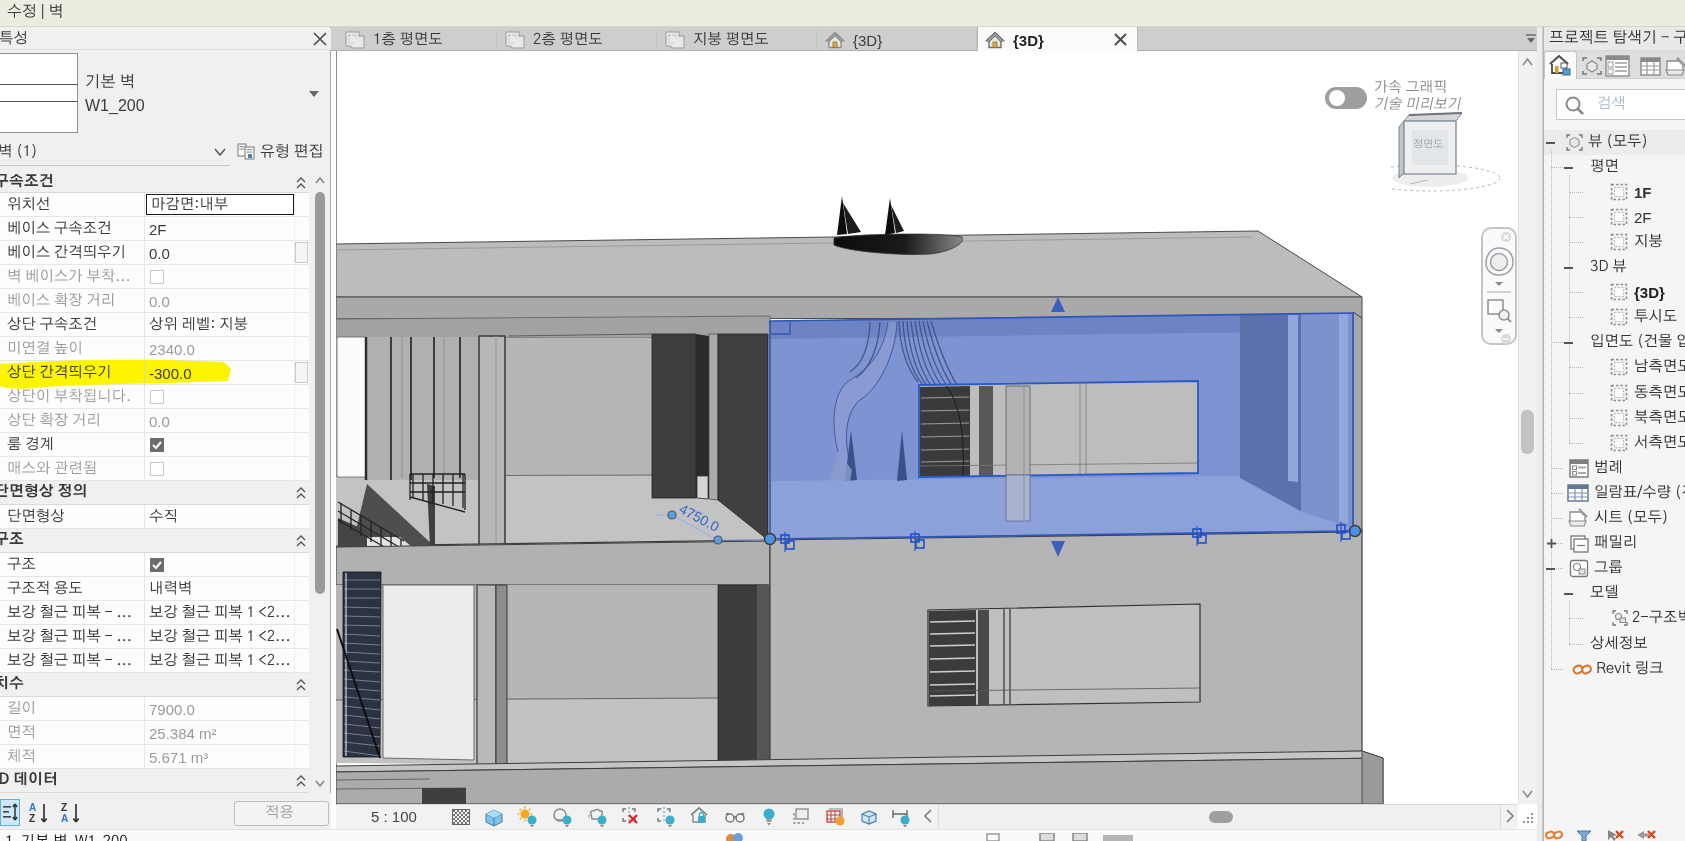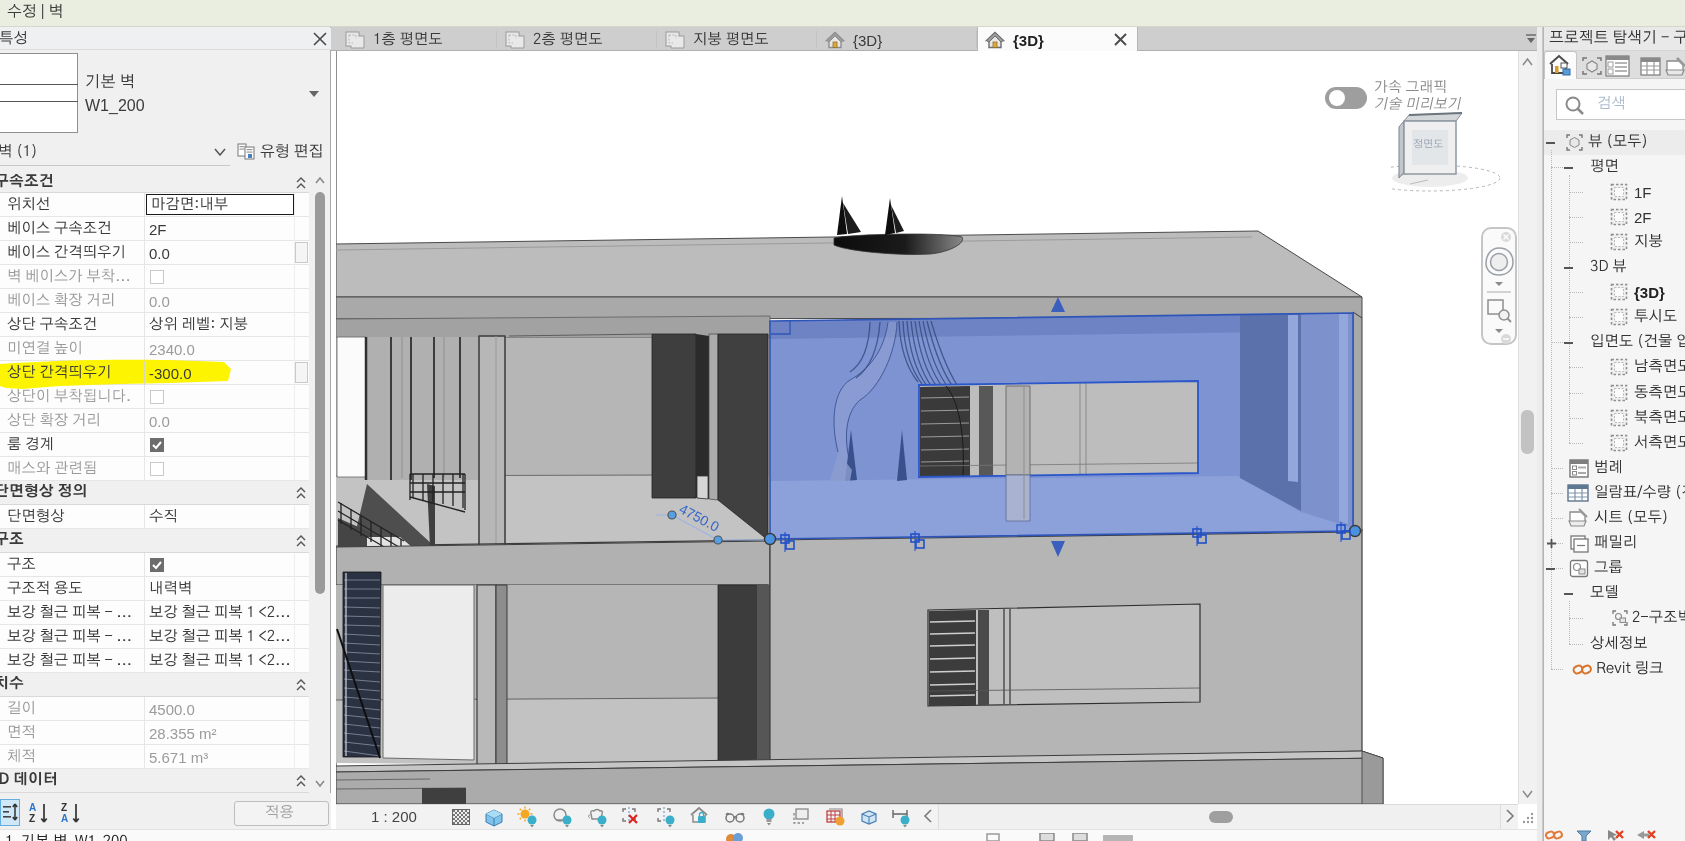--- a/index.html
+++ b/index.html
@@ -223,28 +223,28 @@
     </svg></div>
 <svg class="abs" style="left:295px;top:678px" width="12" height="14" viewBox="0 0 12 14">
 <path d="M2,6 L6,2 L10,6 M2,12 L6,8 L10,12" stroke="#555" stroke-width="1.4" fill="none"></path>
   </svg>
 <div class="abs" style="left:0;top:697px;width:309px;height:24px;background:#fdfdfd;border-bottom:1px solid #e6e6e6"></div>
 <div class="abs" style="left:144px;top:697px;width:1px;height:24px;background:#e6e6e6"></div>
 <div class="abs" style="left:294px;top:697px;width:1px;height:24px;background:#eeeeee"></div>
 <div style="position:absolute;left:7px;top:701px;line-height:0;z-index:5"><svg width="30" height="20" viewBox="0 0 30 20">
       <path d="M1 5.8Q3.3 5.2 5.1 4Q6.9 2.8 7.2 1.6H1.9V0.6H8.5Q8.5 1.6 8 2.5Q7.6 3.4 6.8 4.1Q6.1 4.7 5.1 5.2Q4.2 5.8 3.3 6.1Q2.5 6.4 1.6 6.6ZM11.4 6.1V-0.1H12.6V6.1ZM3.3 13.1V9.4H11.4V7.8H3.2V6.8H12.6V10.4H4.4V12.1H13V13.1Z M16 5.8Q16 3.5 16.9 2.1Q17.8 0.7 19.4 0.7Q20.9 0.7 21.8 2.1Q22.7 3.5 22.7 5.8Q22.7 8.1 21.8 9.5Q20.9 11 19.4 11Q17.8 11 16.9 9.5Q16 8.1 16 5.8ZM17.2 5.8Q17.2 7.6 17.8 8.8Q18.3 9.9 19.4 9.9Q20.4 9.9 21 8.8Q21.6 7.6 21.6 5.8Q21.6 4 21 2.9Q20.5 1.7 19.4 1.7Q18.3 1.7 17.7 2.9Q17.2 4.1 17.2 5.8ZM25.6 13.3V-0.1H26.8V13.3Z" fill="#9b9b9b"></path>
     </svg></div>
-<span style="position:absolute;left:149px;top:701px;font-size:15px;color:#9b9b9b;font-weight:normal;white-space:nowrap;z-index:6;">4500.0</span>
+<span style="position:absolute;left:149px;top:701px;font-size:15px;color:#9b9b9b;font-weight:normal;white-space:nowrap;z-index:6;">7900.0</span>
 <div class="abs" style="left:0;top:721px;width:309px;height:24px;background:#fdfdfd;border-bottom:1px solid #e6e6e6"></div>
 <div class="abs" style="left:144px;top:721px;width:1px;height:24px;background:#e6e6e6"></div>
 <div class="abs" style="left:294px;top:721px;width:1px;height:24px;background:#eeeeee"></div>
 <div style="position:absolute;left:7px;top:725px;line-height:0;z-index:5"><svg width="30" height="20" viewBox="0 0 30 20">
       <path d="M1.9 7.5V0.8H8.1V7.5ZM3 6.6H6.9V1.8H3ZM7.6 6.4V5.4H11.4V2.9H7.6V2H11.4V-0.1H12.5V9.9H11.4V6.4ZM3.6 12.9V8.8H4.7V11.9H12.9V12.9Z M15.3 7.2Q15.9 7 16.5 6.6Q17.1 6.2 17.7 5.7Q18.4 5.2 18.8 4.4Q19.2 3.7 19.2 2.9V1.8H16.1V0.8H23.6V1.8H20.4V2.9Q20.4 3.5 20.8 4.2Q21.2 4.8 21.8 5.4Q22.3 5.9 22.9 6.3Q23.5 6.6 24 6.9L23.4 7.7Q22.4 7.2 21.4 6.3Q20.3 5.5 19.8 4.7Q19.4 5.6 18.2 6.5Q17.1 7.5 16 8ZM22.9 4.5V3.5H25.8V-0.1H26.9V8.2H25.8V4.5ZM17.6 9.9V9H26.9V13.4H25.8V9.9Z" fill="#9b9b9b"></path>
     </svg></div>
-<span style="position:absolute;left:149px;top:725px;font-size:15px;color:#9b9b9b;font-weight:normal;white-space:nowrap;z-index:6;">28.355 m²</span>
+<span style="position:absolute;left:149px;top:725px;font-size:15px;color:#9b9b9b;font-weight:normal;white-space:nowrap;z-index:6;">25.384 m²</span>
 <div class="abs" style="left:0;top:745px;width:309px;height:24px;background:#fdfdfd;border-bottom:1px solid #e6e6e6"></div>
 <div class="abs" style="left:144px;top:745px;width:1px;height:24px;background:#e6e6e6"></div>
 <div class="abs" style="left:294px;top:745px;width:1px;height:24px;background:#eeeeee"></div>
 <div style="position:absolute;left:7px;top:749px;line-height:0;z-index:5"><svg width="30" height="20" viewBox="0 0 30 20">
       <path d="M2.4 1.7V0.7H6.6V1.7ZM0.8 10.7Q1.9 10 2.9 8.5Q3.9 7.1 3.9 5.6V4.2H1.2V3.3H7.6V4.2H5.1V5.5Q5.1 6.8 5.9 8.2Q6.7 9.5 7.7 10.3L6.9 11Q6.4 10.5 5.6 9.6Q4.9 8.6 4.5 7.7Q4.2 8.6 3.3 9.7Q2.3 10.9 1.6 11.4ZM11.6 13.3V-0.1H12.6V13.3ZM6.8 7.2V6.2H8.8V0.3H9.8V12.7H8.8V7.2Z M15.3 7.2Q15.9 7 16.5 6.6Q17.1 6.2 17.7 5.7Q18.4 5.2 18.8 4.4Q19.2 3.7 19.2 2.9V1.8H16.1V0.8H23.6V1.8H20.4V2.9Q20.4 3.5 20.8 4.2Q21.2 4.8 21.8 5.4Q22.3 5.9 22.9 6.3Q23.5 6.6 24 6.9L23.4 7.7Q22.4 7.2 21.4 6.3Q20.3 5.5 19.8 4.7Q19.4 5.6 18.2 6.5Q17.1 7.5 16 8ZM22.9 4.5V3.5H25.8V-0.1H26.9V8.2H25.8V4.5ZM17.6 9.9V9H26.9V13.4H25.8V9.9Z" fill="#9b9b9b"></path>
     </svg></div>
 <span style="position:absolute;left:149px;top:749px;font-size:15px;color:#9b9b9b;font-weight:normal;white-space:nowrap;z-index:6;">5.671 m³</span>
 <div class="abs" style="left:0;top:769px;width:309px;height:24px;background:#f0f0f0;border-bottom:1px solid #d9d9d9"></div>
 <div style="position:absolute;left:-6px;top:772px;line-height:0;z-index:5"><svg width="65" height="20" viewBox="0 0 65 20">
       <path d="M1.3 12V0.4H3.2V12Z M5.8 12V0.4H9.3Q11.9 0.4 13.3 1.9Q14.7 3.4 14.7 6.2Q14.7 7.1 14.5 7.9Q14.4 8.8 14 9.5Q13.6 10.3 12.9 10.8Q12.3 11.3 11.4 11.7Q10.4 12 9.2 12ZM7.7 10.3H9Q12.7 10.3 12.7 6.2Q12.7 3.9 11.7 3Q10.8 2 9.1 2H7.7Z M30.4 13.3V-0.7H32.2V13.3ZM24.8 6.2V4.4H27.4V-0.3H29.1V12.7H27.4V6.2ZM20.8 10.3V0.7H26.2V2.3H22.6V8.7H22.8Q24.4 8.7 26.8 8.5V10Q23.7 10.3 21.2 10.3Z M45.1 13.3V-0.7H47V13.3ZM35.4 5.5Q35.4 3.1 36.4 1.6Q37.4 0 39.1 0Q40.8 0 41.8 1.6Q42.7 3.1 42.7 5.5Q42.7 8 41.8 9.5Q40.8 11 39.1 11Q37.4 11 36.4 9.5Q35.4 8 35.4 5.5ZM37.4 5.5Q37.4 7.2 37.8 8.2Q38.2 9.3 39.1 9.3Q40 9.3 40.4 8.2Q40.8 7.2 40.8 5.5Q40.8 3.8 40.4 2.8Q40 1.7 39.1 1.7Q38.5 1.7 38.1 2.3Q37.7 2.8 37.5 3.6Q37.4 4.4 37.4 5.5Z M57.7 6.4V4.6H60.1V-0.7H62V13.3H60.1V6.4ZM50.8 10.7V0.5H57.4V2.1H52.6V4.7H57V6.3H52.6V9.1H53.1Q56 9.1 58.5 8.8V10.3Q55.4 10.7 51.7 10.7Z" fill="#3a3a3a"></path>
@@ -555,21 +555,21 @@
 <div class="abs" style="left:1518px;top:51px;width:19px;height:753px;background:#f1f1f1;border-left:1px solid #e0e0e0"></div>
 <svg class="abs" style="left:1521px;top:57px" width="13" height="11" viewBox="0 0 13 11">
     <path d="M2,8 L6.5,2 L11,8" stroke="#8a8a8a" stroke-width="1.5" fill="none"></path>
   </svg>
 <div class="abs" style="left:1521px;top:410px;width:13px;height:44px;background:#c2c2c2;border-radius:6px"></div>
 <svg class="abs" style="left:1521px;top:788px" width="13" height="11" viewBox="0 0 13 11">
     <path d="M2,3 L6.5,9 L11,3" stroke="#8a8a8a" stroke-width="1.5" fill="none"></path>
   </svg>
 <div class="abs" style="left:1537px;top:27px;width:6px;height:814px;background:#ececec;border-right:1px solid #c9c9c9"></div>
 <div class="abs" style="left:336px;top:804px;width:1182px;height:25px;background:#f2f2f2;border-top:1px solid #d9d9d9"></div>
-<span style="position:absolute;left:371px;top:808px;font-size:15px;color:#444;font-weight:normal;white-space:nowrap;z-index:5;">1 : 200</span>
+<span style="position:absolute;left:371px;top:808px;font-size:15px;color:#444;font-weight:normal;white-space:nowrap;z-index:5;">5 : 100</span>
 <svg class="abs" style="left:450px;top:806px;z-index:6" width="22" height="22" viewBox="0 0 22 22">
     <rect x="2.5" y="3.5" width="17" height="15" fill="#fff" stroke="#666"></rect>
     <rect x="3" y="4" width="2" height="2" fill="#777"></rect>
     <rect x="5" y="4" width="2" height="2" fill="#eee"></rect>
     <rect x="7" y="4" width="2" height="2" fill="#777"></rect>
     <rect x="9" y="4" width="2" height="2" fill="#eee"></rect>
     <rect x="11" y="4" width="2" height="2" fill="#777"></rect>
     <rect x="13" y="4" width="2" height="2" fill="#eee"></rect>
     <rect x="15" y="4" width="2" height="2" fill="#777"></rect>
     <rect x="17" y="4" width="2" height="2" fill="#eee"></rect>
@@ -789,21 +789,21 @@
       <path d="M2.7 6.4V0.3H3.8V2.4H10.6V0.3H11.7V6.4ZM3.8 5.5H10.6V3.3H3.8ZM0.6 9.3V8.3H13.7V9.3H10.2V13.3H9.1V9.3H5.3V13.3H4.2V9.3Z M20.3 6.7Q20.3 2.5 22.9 -0.7L23.7 -0.3Q23.2 0.4 23.1 0.7Q22.9 0.9 22.5 1.7Q22.1 2.5 22 3.1Q21.8 3.7 21.6 4.7Q21.5 5.7 21.5 6.7Q21.5 8 21.6 9.1Q21.8 10.2 22.2 11.1Q22.6 12 22.9 12.4Q23.2 12.9 23.7 13.7L22.9 14.2Q21.7 12.7 21 10.9Q20.3 9.2 20.3 6.7Z M27.4 7.2V1H36.5V7.2ZM28.5 6.3H35.4V1.9H28.5ZM25.4 11.7V10.7H31.3V6.7H32.5V10.7H38.4V11.7Z M41.9 5.7V0.5H51V1.5H43V4.7H51.1V5.7ZM39.8 8.9V7.9H52.8V8.9H46.9V13.3H45.8V8.9Z M54.6 13.7Q55.7 12.1 56.3 10.5Q56.8 8.9 56.8 6.7Q56.8 5.4 56.6 4.4Q56.5 3.3 56.1 2.4Q55.7 1.6 55.4 1Q55.1 0.5 54.6 -0.3L55.4 -0.7Q58 2.5 58 6.7Q58 9.1 57.3 10.9Q56.6 12.7 55.4 14.2Z" fill="#333"></path>
     </svg></div>
 <div class="abs" style="left:1564px;top:167px;width:9px;height:2px;background:#555;z-index:6"></div>
 <div style="position:absolute;left:1590px;top:159px;line-height:0;z-index:5"><svg width="30" height="20" viewBox="0 0 30 20">
       <path d="M1.1 7.3V6.4H2.9V1.6H1.4V0.7H9V1.6H7.5V6.2Q8.3 6.1 9.4 6V6.9Q6.5 7.3 2.8 7.3ZM3.9 6.4H4Q5.3 6.4 6.5 6.2V1.6H3.9ZM9 5.6V4.7H11.4V2.9H9V2H11.4V-0.1H12.5V8.3H11.4V5.6ZM3.1 10.8Q3.1 9.6 4.4 8.9Q5.7 8.3 7.9 8.3Q10.2 8.3 11.5 8.9Q12.8 9.6 12.8 10.8Q12.8 11.9 11.5 12.6Q10.1 13.2 7.9 13.2Q5.7 13.2 4.4 12.6Q3.1 11.9 3.1 10.8ZM4.3 10.8Q4.3 11.5 5.3 11.9Q6.2 12.2 7.9 12.2Q9.6 12.2 10.6 11.8Q11.6 11.4 11.6 10.8Q11.6 10 10.6 9.6Q9.6 9.3 7.9 9.3Q6.3 9.3 5.3 9.6Q4.3 10 4.3 10.8Z M16.3 7.5V0.8H22.5V7.5ZM17.4 6.6H21.4V1.8H17.4ZM22 6.4V5.4H25.8V2.9H22V2H25.8V-0.1H26.9V9.9H25.8V6.4ZM18 12.9V8.8H19.2V11.9H27.4V12.9Z" fill="#333"></path>
     </svg></div>
 <svg class="abs" style="left:1610px;top:183px;z-index:6" width="18" height="18" viewBox="0 0 18 18">
     <rect x="1.5" y="1.5" width="15" height="15" fill="#f0f0f0" stroke="#8f8f8f" stroke-width="1.6" stroke-dasharray="2.5,2"></rect>
     <rect x="4.5" y="4.5" width="9" height="9" fill="#fbfbfb" stroke="#b9b9b9" stroke-width="1" stroke-dasharray="2,1.5"></rect>
   </svg>
-<span style="position:absolute;left:1634px;top:184px;font-size:15px;color:#333;font-weight:normal;white-space:nowrap;z-index:5;">1F</span>
+<span style="position:absolute;left:1634px;top:184px;font-size:15px;color:#333;font-weight:bold;white-space:nowrap;z-index:5;">1F</span>
 <svg class="abs" style="left:1610px;top:208px;z-index:6" width="18" height="18" viewBox="0 0 18 18">
     <rect x="1.5" y="1.5" width="15" height="15" fill="#f0f0f0" stroke="#8f8f8f" stroke-width="1.6" stroke-dasharray="2.5,2"></rect>
     <rect x="4.5" y="4.5" width="9" height="9" fill="#fbfbfb" stroke="#b9b9b9" stroke-width="1" stroke-dasharray="2,1.5"></rect>
   </svg>
 <span style="position:absolute;left:1634px;top:209px;font-size:15px;color:#333;font-weight:normal;white-space:nowrap;z-index:5;">2F</span>
 <svg class="abs" style="left:1610px;top:233px;z-index:6" width="18" height="18" viewBox="0 0 18 18">
     <rect x="1.5" y="1.5" width="15" height="15" fill="#f0f0f0" stroke="#8f8f8f" stroke-width="1.6" stroke-dasharray="2.5,2"></rect>
     <rect x="4.5" y="4.5" width="9" height="9" fill="#fbfbfb" stroke="#b9b9b9" stroke-width="1" stroke-dasharray="2,1.5"></rect>
   </svg>
 <div style="position:absolute;left:1634px;top:234px;line-height:0;z-index:5"><svg width="30" height="20" viewBox="0 0 30 20">

